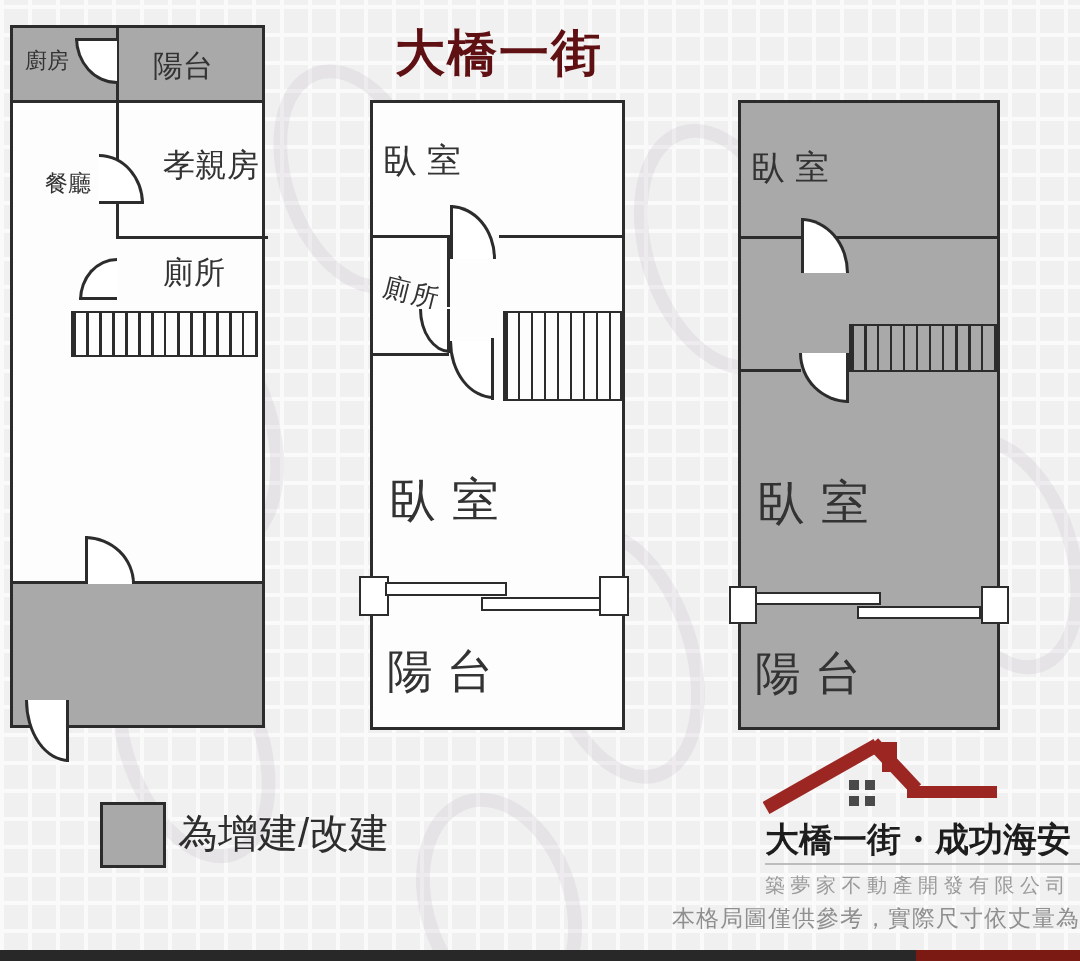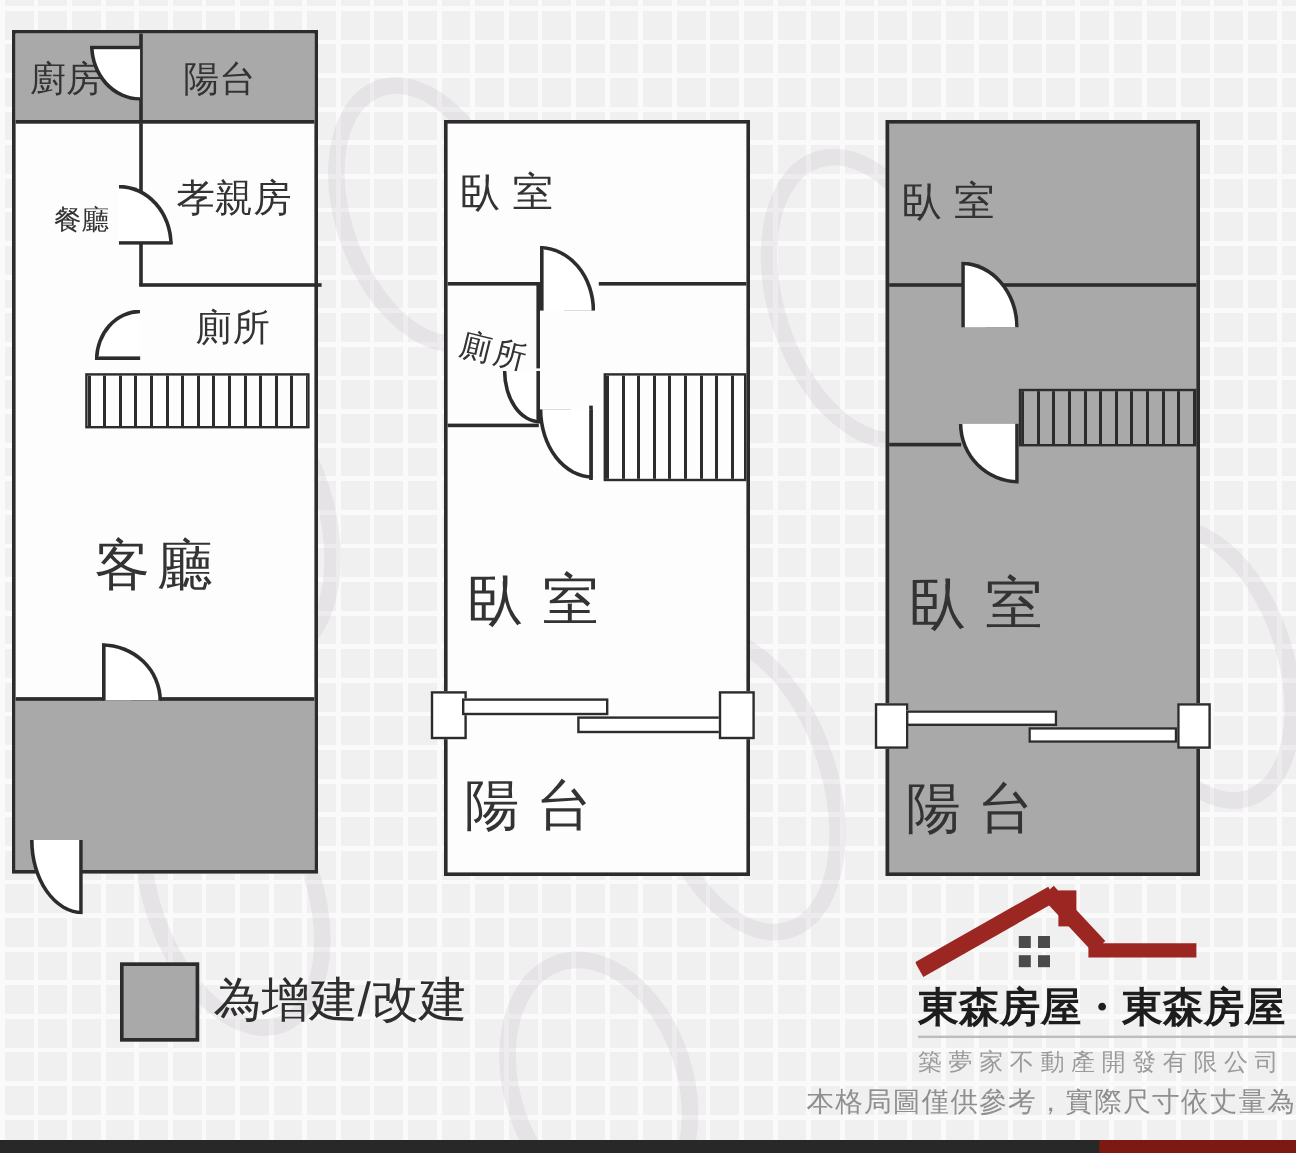--- a/index.html
+++ b/index.html
@@ -60,41 +60,41 @@
 <div id="canvas">
 
   <div class="swirl" style="left:120px;top:300px;width:130px;height:230px;transform:rotate(-18deg);"></div>
   <div class="swirl" style="left:280px;top:60px;width:120px;height:210px;transform:rotate(-20deg);"></div>
   <div class="swirl" style="left:640px;top:120px;width:130px;height:230px;transform:rotate(-18deg);"></div>
   <div class="swirl" style="left:540px;top:520px;width:130px;height:240px;transform:rotate(-18deg);"></div>
   <div class="swirl" style="left:120px;top:620px;width:120px;height:220px;transform:rotate(-20deg);"></div>
   <div class="swirl" style="left:420px;top:790px;width:130px;height:200px;transform:rotate(-18deg);"></div>
   <div class="swirl" style="left:930px;top:430px;width:120px;height:220px;transform:rotate(-18deg);"></div>
 
+  <div id="title">大橋一街</div>
 
   <div class="plan" style="left:10px;top:25px;width:255px;height:703px;overflow:visible;">
 
     <div class="grayfill" style="position:absolute;left:0;top:0;width:249px;height:75px;border-bottom:3px solid var(--wall);"></div>
     <div class="wall" style="left:103px;top:0;width:3px;height:75px;"></div>
-    <div class="room-label" style="left:12px;top:18px;font-size:30px;text-align:right;">廚房</div>
+    <div class="room-label" style="left:12px;top:18px;font-size:22px;text-align:right;">廚房</div>
     <div class="room-label" style="left:140px;top:18px;font-size:30px;">陽台</div>
     <div class="door arc-bl leaf-t" style="left:62px;top:10px;width:42px;height:46px;"></div>
 
     <div class="wall" style="left:103px;top:75px;width:3px;height:135px;"></div>
     <div class="room-label" style="left:32px;top:140px;font-size:23px;">餐廳</div>
-    <div class="room-label" style="left:134px;top:116px;font-size:32px;">孝親房</div>
+    <div class="room-label" style="left:150px;top:116px;font-size:32px;">孝親房</div>
     <div class="door arc-tr leaf-b" style="left:86px;top:126px;width:45px;height:50px;"></div>
 
     <div class="wall" style="left:103px;top:208px;width:152px;height:3px;"></div>
     <div class="room-label" style="left:150px;top:224px;font-size:31px;">廁所</div>
     <div class="door arc-tl leaf-b" style="left:66px;top:230px;width:38px;height:42px;"></div>
 
     <div class="stairs" style="left:58px;top:283px;width:187px;height:46px;"></div>
 
-    <div class="room-label" style="left:66px;top:413px;font-size:46px;letter-spacing:6px;">客廳</div>
     <div class="door arc-tr leaf-l" style="left:72px;top:508px;width:50px;height:48px;z-index:2;"></div>
 
     <div class="grayfill" style="position:absolute;left:0;right:0;top:553px;bottom:0;border-top:3px solid var(--wall);"></div>
     <div class="door arc-bl leaf-r" style="left:12px;top:672px;width:44px;height:62px;z-index:2;"></div>
   </div>
 
   <div class="plan" style="left:370px;top:100px;width:255px;height:630px;overflow:visible;">
     <div class="room-label center" style="top:35px;font-size:34px;letter-spacing:10px;padding-left:10px;">臥室</div>
 
     <div class="wall" style="left:0;top:132px;width:80px;height:3px;"></div>
@@ -150,21 +150,21 @@
     <svg id="logo" width="240" height="82" viewBox="0 0 240 82">
       <rect x="119" y="6" width="15" height="30" fill="#9c2722"></rect>
       <line x1="114" y1="9" x2="3" y2="72" stroke="#9c2722" stroke-width="14"></line>
       <line x1="110" y1="7" x2="153" y2="53" stroke="#9c2722" stroke-width="14"></line>
       <line x1="144" y1="56" x2="234" y2="56" stroke="#9c2722" stroke-width="12"></line>
       <rect x="86" y="44" width="10" height="10" fill="#4a4a4a"></rect>
       <rect x="102" y="44" width="10" height="10" fill="#4a4a4a"></rect>
       <rect x="86" y="60" width="10" height="10" fill="#4a4a4a"></rect>
       <rect x="102" y="60" width="10" height="10" fill="#4a4a4a"></rect>
     </svg>
-    <div id="brand">東森房屋・東森房屋</div>
+    <div id="brand">大橋一街・成功海安</div>
     <div id="brand-rule"></div>
     <div id="company">築夢家不動產開發有限公司</div>
     <div id="disclaimer">本格局圖僅供參考，實際尺寸依丈量為準</div>
   </div>
 
   <div id="bottombar">
     <div class="red"></div>
   </div>
 
 </div>

